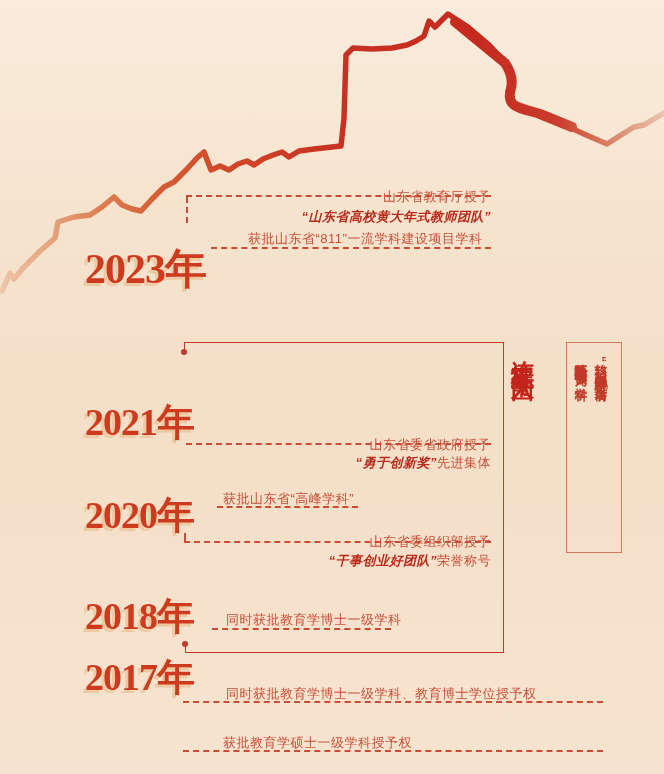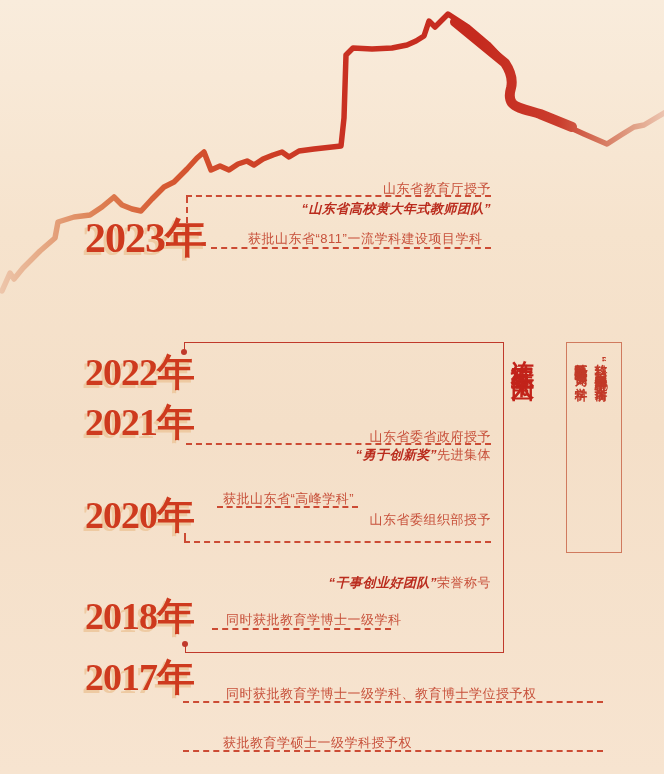--- a/index.html
+++ b/index.html
@@ -15,31 +15,31 @@
   .year{
     position:absolute;left:85px;
     font-family:"Liberation Serif",serif;
     font-weight:bold;
     font-size:38px;line-height:1;
     letter-spacing:-1px;
     color:#ce3a1e;
     text-shadow:-3px 3px 0 #eecaa2;
     white-space:nowrap;
   }
-  .year.big{font-size:42px;}
+  .year.big{font-size:42px;margin-top:31px;}
   
   .anno{
     position:absolute;
     font-size:13px;line-height:15px;
     color:#c7503a;
     white-space:nowrap;
     letter-spacing:0.5px;
     text-align:right;
   }
-  .anno.right{right:173px;text-align:left;}
+  .anno.right{right:173px;text-align:left;margin-top:8px;}
   .anno .bold, .anno.boldline{font-weight:bold;color:#ba2b1d;font-style:italic;}
   
   .dash{
     position:absolute;height:0;
     border-top:2px dashed #cc4b34;
   }
   .vtick{
     position:absolute;width:0;
     border-left:2px dashed #cc4b34;
   }
@@ -97,43 +97,42 @@
          L254,165 L263,159 L273,155 L282,152 L289,157 L299,151 L314,149 L332,147 L341,146
          L344,118 L346,55 L353,48 L372,49 L392,48 L407,45 L416,41 L424,36 L429,21 L435,27 L448,14
          L468,27 L488,44 L505,62
          C512,70 514,78 512,85 C510,92 508,96 510,102 C513,107 522,109 535,112
          L560,123 L584,134 L607,144 L621,135 L634,127 L644,125 L654,119 L664,113"></path>
     <path fill="none" stroke="url(#lg)" stroke-width="10" stroke-linejoin="round" stroke-linecap="round" d="M455,22 L505,63 C511,72 513,80 511,88 C509,95 509,99 512,103
          C516,108 527,110 540,114 L572,127"></path>
   </svg>
 
   <div class="year big" style="top:217px">2023年</div>
-  <div class="year" style="top:353px">2022年</div>
   <div class="year" style="top:403px">2021年</div>
   <div class="year" style="top:496px">2020年</div>
   <div class="year" style="top:597px">2018年</div>
   <div class="year" style="top:658px">2017年</div>
 
   <div class="anno right" style="top:181px">山东省教育厅授予</div>
   <div class="dash" style="left:186px;top:195px;width:305px"></div>
   <div class="vtick" style="left:186px;top:197px;height:26px"></div>
   <div class="anno right boldline" style="top:201px">“山东省高校黄大年式教师团队”</div>
   <div class="anno" style="left:248px;top:231px">获批山东省“811”一流学科建设项目学科</div>
   <div class="dash" style="left:211px;top:247px;width:280px"></div>
 
   <div class="anno right" style="top:429px">山东省委省政府授予</div>
   <div class="dash" style="left:186px;top:443px;width:305px"></div>
   <div class="anno right" style="top:447px"><span class="bold">“勇于创新奖”</span><span>先进集体</span></div>
 
   <div class="anno" style="left:223px;top:491px">获批山东省“高峰学科”</div>
   <div class="dash" style="left:217px;top:506px;width:141px"></div>
-  <div class="anno right" style="top:512px">山东省委组织部授予</div>
+  <div class="anno right" style="top:526px">山东省委组织部授予</div>
   <div class="vtick" style="left:184px;top:533px;height:8px"></div>
   <div class="dash" style="left:184px;top:541px;width:307px"></div>
-  <div class="anno right" style="top:575px"><span class="bold">“干事创业好团队”</span><span>荣誉称号</span></div>
+  <div class="anno right" style="top:545px"><span class="bold">“干事创业好团队”</span><span>荣誉称号</span></div>
 
   <div class="anno" style="left:226px;top:612px">同时获批教育学博士一级学科</div>
   <div class="dash" style="left:212px;top:628px;width:179px"></div>
 
   <div class="anno" style="left:226px;top:686px">同时获批教育学博士一级学科、教育博士学位授予权</div>
   <div class="dash" style="left:183px;top:701px;width:420px"></div>
 
   <div class="anno" style="left:223px;top:735px">获批教育学硕士一级学科授予权</div>
   <div class="dash" style="left:183px;top:750px;width:420px"></div>
 

